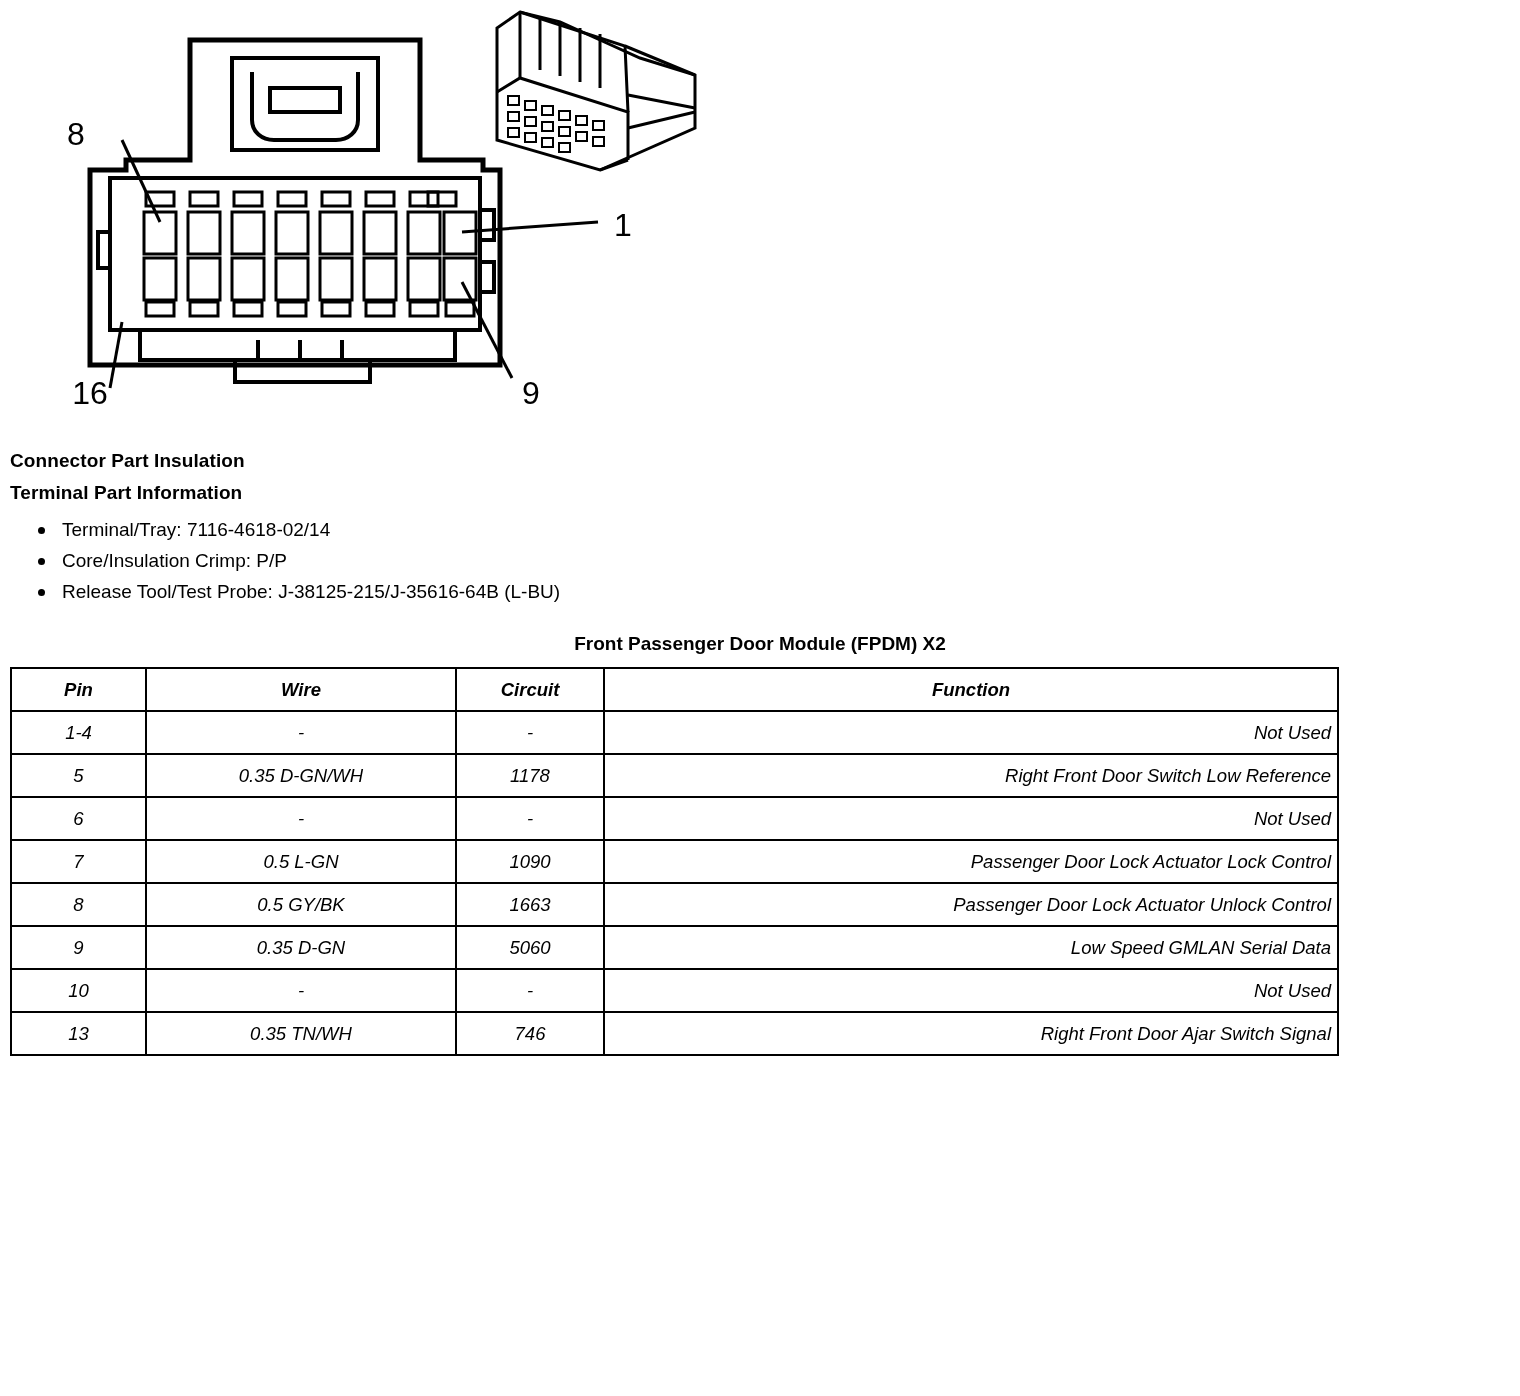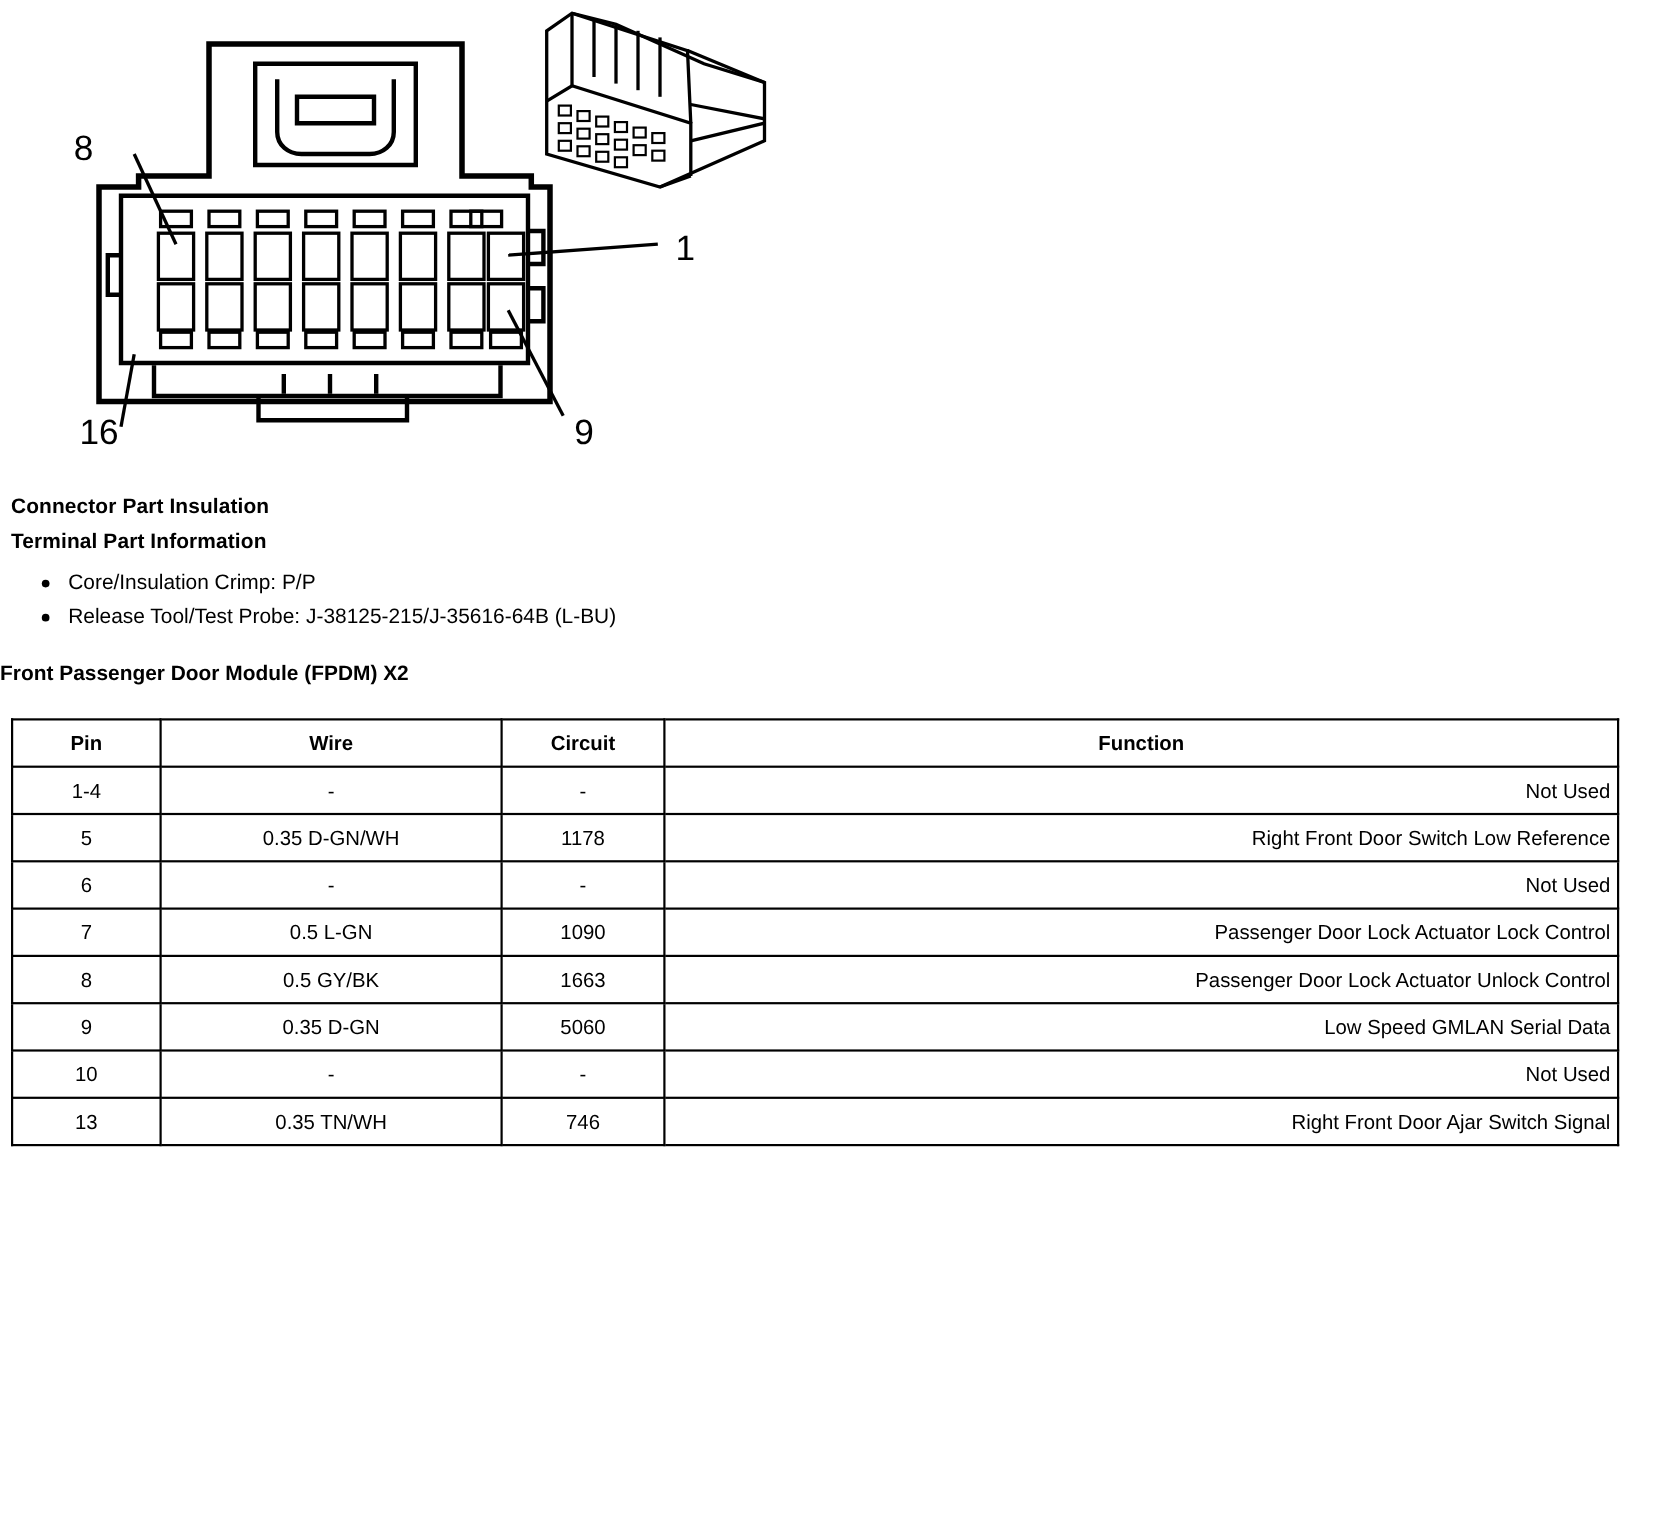--- a/index.html
+++ b/index.html
@@ -53,29 +53,31 @@
     left: 28px;
     top: 13px;
     width: 7px;
     height: 7px;
     background: #000;
     border-radius: 50%;
   }
 
   
   .table-title {
+    text-align: center;
     font-size: 19px;
     font-weight: bold;
-    margin: 26px 0 29px 0;
+    margin: 26px 0 12px 0;
   }
   table.pinout {
     border-collapse: collapse;
-    width: 1462px;
+    width: 1329px;
     margin: 0 10px;
     table-layout: fixed;
+    font-style: italic;
   }
   table.pinout th,
   table.pinout td {
     border: 2px solid #000;
     font-size: 18.5px;
     height: 41px;
     padding: 0 6px;
     font-weight: normal;
   }
   table.pinout th {
@@ -215,20 +217,21 @@
   </svg>
 </div>
 
 <div class="section">
   <div class="section-title">Connector Part Insulation</div>
 </div>
 
 <div class="section">
   <div class="section-title">Terminal Part Information</div>
   <ul class="bullets">
+    <li>Terminal/Tray: 7116-4618-02/14</li>
     <li>Core/Insulation Crimp: P/P</li>
     <li>Release Tool/Test Probe: J-38125-215/J-35616-64B (L-BU)</li>
   </ul>
 </div>
 
 <div class="table-title">Front Passenger Door Module (FPDM) X2</div>
 
 <table class="pinout">
   <colgroup>
     <col class="w-pin">

